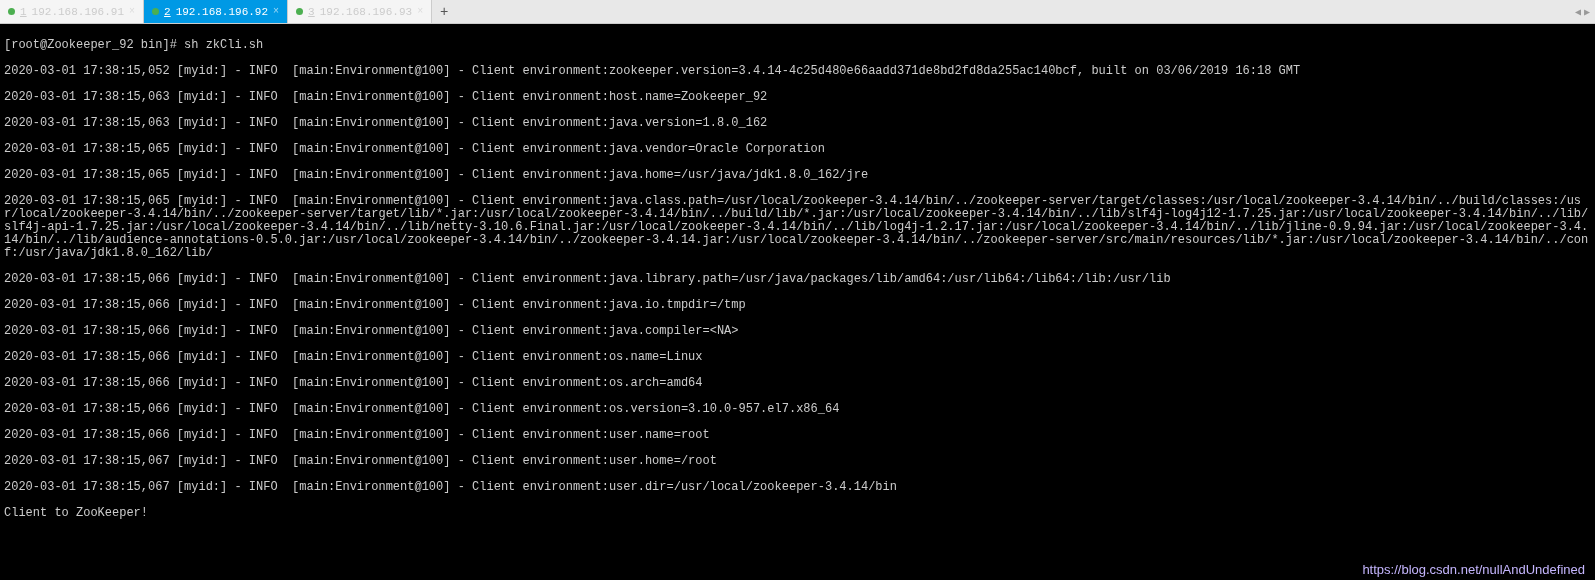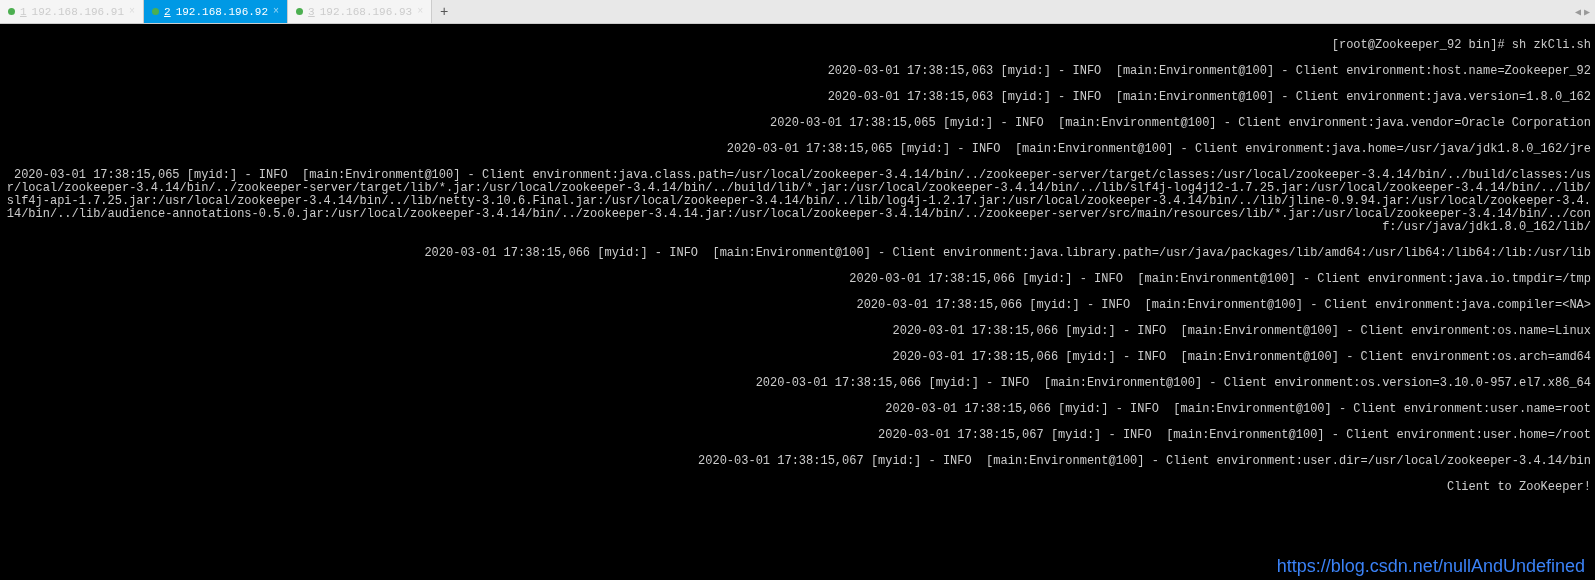--- a/index.html
+++ b/index.html
@@ -76,28 +76,27 @@
       background: #000;
       color: #ccc;
       padding: 2px 4px;
       line-height: 13px;
       font-size: 12px;
       white-space: pre-wrap;
       word-break: break-all;
     }
     .terminal-line {
       display: block;
-      text-align: right;
     }
     .watermark {
       position: absolute;
       bottom: 3px;
       right: 10px;
-      color: #3b82f6;
-      font-size: 18px;
+      color: #c4b5fd;
+      font-size: 13px;
       font-family: Arial, sans-serif;
     }
   </style>
 </head>
 <body>
 
 <div class="tab-bar">
   <div class="tab">
     <span class="tab-dot green"></span>
     <span><u>1</u></span>
@@ -119,20 +118,21 @@
   <div class="tab-add">+</div>
   <div class="tab-spacer"></div>
   <div class="nav-arrows">
     <span>◀</span>
     <span>▶</span>
   </div>
 </div>
 
 <div class="terminal">
 <span class="terminal-line">[root@Zookeeper_92 bin]# sh zkCli.sh</span>
+<span class="terminal-line">2020-03-01 17:38:15,052 [myid:] - INFO  [main:Environment@100] - Client environment:zookeeper.version=3.4.14-4c25d480e66aadd371de8bd2fd8da255ac140bcf, built on 03/06/2019 16:18 GMT</span>
 <span class="terminal-line">2020-03-01 17:38:15,063 [myid:] - INFO  [main:Environment@100] - Client environment:host.name=Zookeeper_92</span>
 <span class="terminal-line">2020-03-01 17:38:15,063 [myid:] - INFO  [main:Environment@100] - Client environment:java.version=1.8.0_162</span>
 <span class="terminal-line">2020-03-01 17:38:15,065 [myid:] - INFO  [main:Environment@100] - Client environment:java.vendor=Oracle Corporation</span>
 <span class="terminal-line">2020-03-01 17:38:15,065 [myid:] - INFO  [main:Environment@100] - Client environment:java.home=/usr/java/jdk1.8.0_162/jre</span>
 <span class="terminal-line">2020-03-01 17:38:15,065 [myid:] - INFO  [main:Environment@100] - Client environment:java.class.path=/usr/local/zookeeper-3.4.14/bin/../zookeeper-server/target/classes:/usr/local/zookeeper-3.4.14/bin/../build/classes:/usr/local/zookeeper-3.4.14/bin/../zookeeper-server/target/lib/*.jar:/usr/local/zookeeper-3.4.14/bin/../build/lib/*.jar:/usr/local/zookeeper-3.4.14/bin/../lib/slf4j-log4j12-1.7.25.jar:/usr/local/zookeeper-3.4.14/bin/../lib/slf4j-api-1.7.25.jar:/usr/local/zookeeper-3.4.14/bin/../lib/netty-3.10.6.Final.jar:/usr/local/zookeeper-3.4.14/bin/../lib/log4j-1.2.17.jar:/usr/local/zookeeper-3.4.14/bin/../lib/jline-0.9.94.jar:/usr/local/zookeeper-3.4.14/bin/../lib/audience-annotations-0.5.0.jar:/usr/local/zookeeper-3.4.14/bin/../zookeeper-3.4.14.jar:/usr/local/zookeeper-3.4.14/bin/../zookeeper-server/src/main/resources/lib/*.jar:/usr/local/zookeeper-3.4.14/bin/../conf:/usr/java/jdk1.8.0_162/lib/</span>
 <span class="terminal-line">2020-03-01 17:38:15,066 [myid:] - INFO  [main:Environment@100] - Client environment:java.library.path=/usr/java/packages/lib/amd64:/usr/lib64:/lib64:/lib:/usr/lib</span>
 <span class="terminal-line">2020-03-01 17:38:15,066 [myid:] - INFO  [main:Environment@100] - Client environment:java.io.tmpdir=/tmp</span>
 <span class="terminal-line">2020-03-01 17:38:15,066 [myid:] - INFO  [main:Environment@100] - Client environment:java.compiler=&lt;NA&gt;</span>
 <span class="terminal-line">2020-03-01 17:38:15,066 [myid:] - INFO  [main:Environment@100] - Client environment:os.name=Linux</span>
 <span class="terminal-line">2020-03-01 17:38:15,066 [myid:] - INFO  [main:Environment@100] - Client environment:os.arch=amd64</span>

